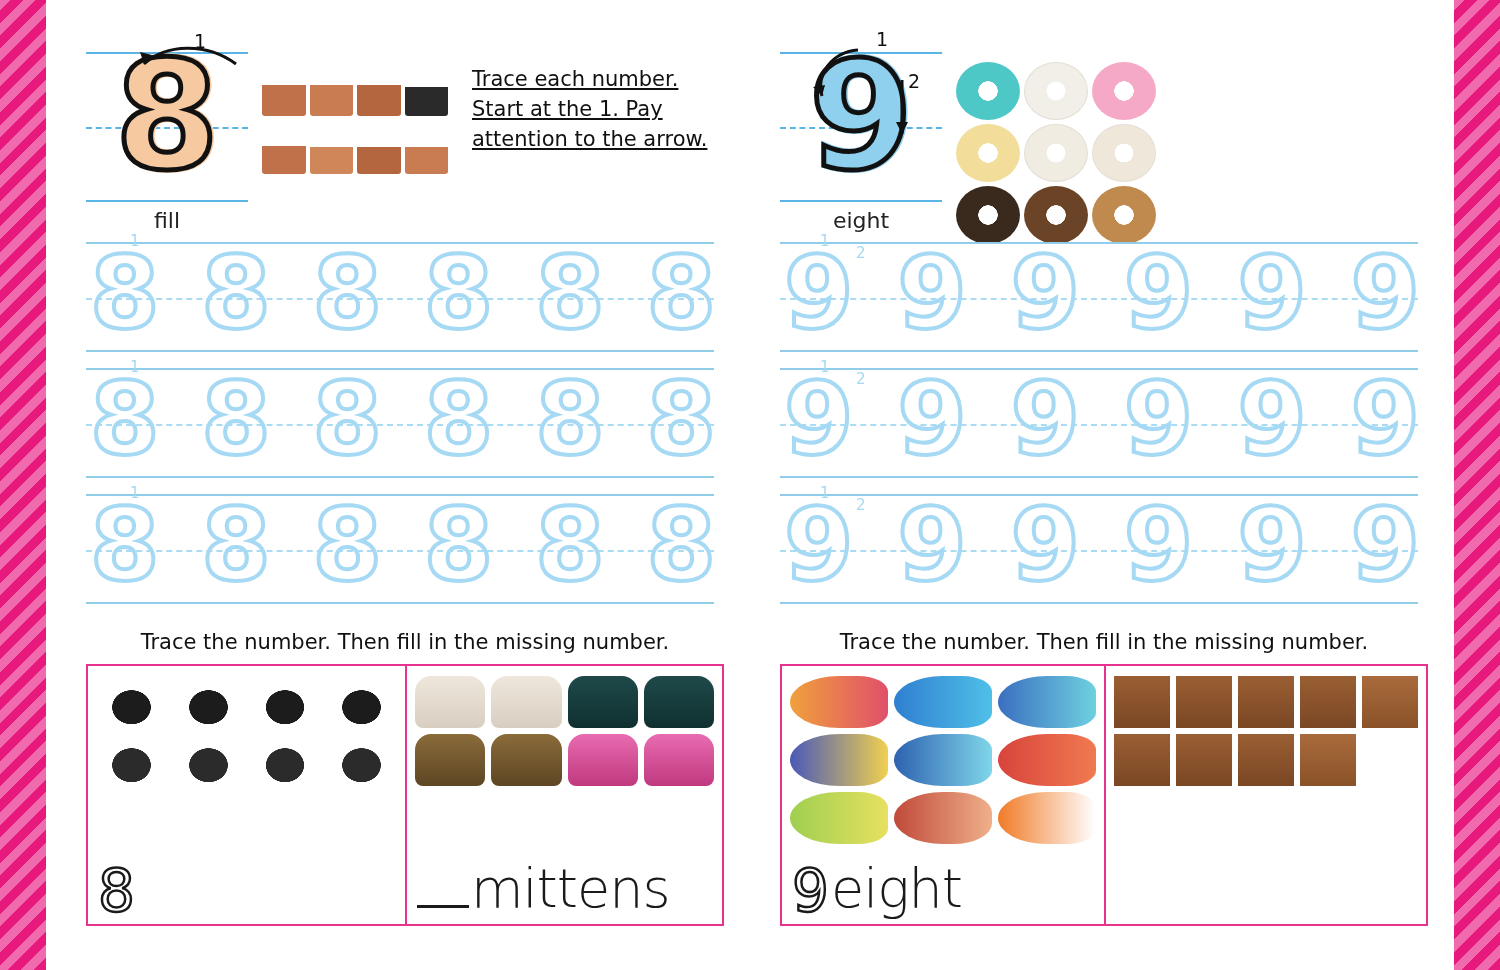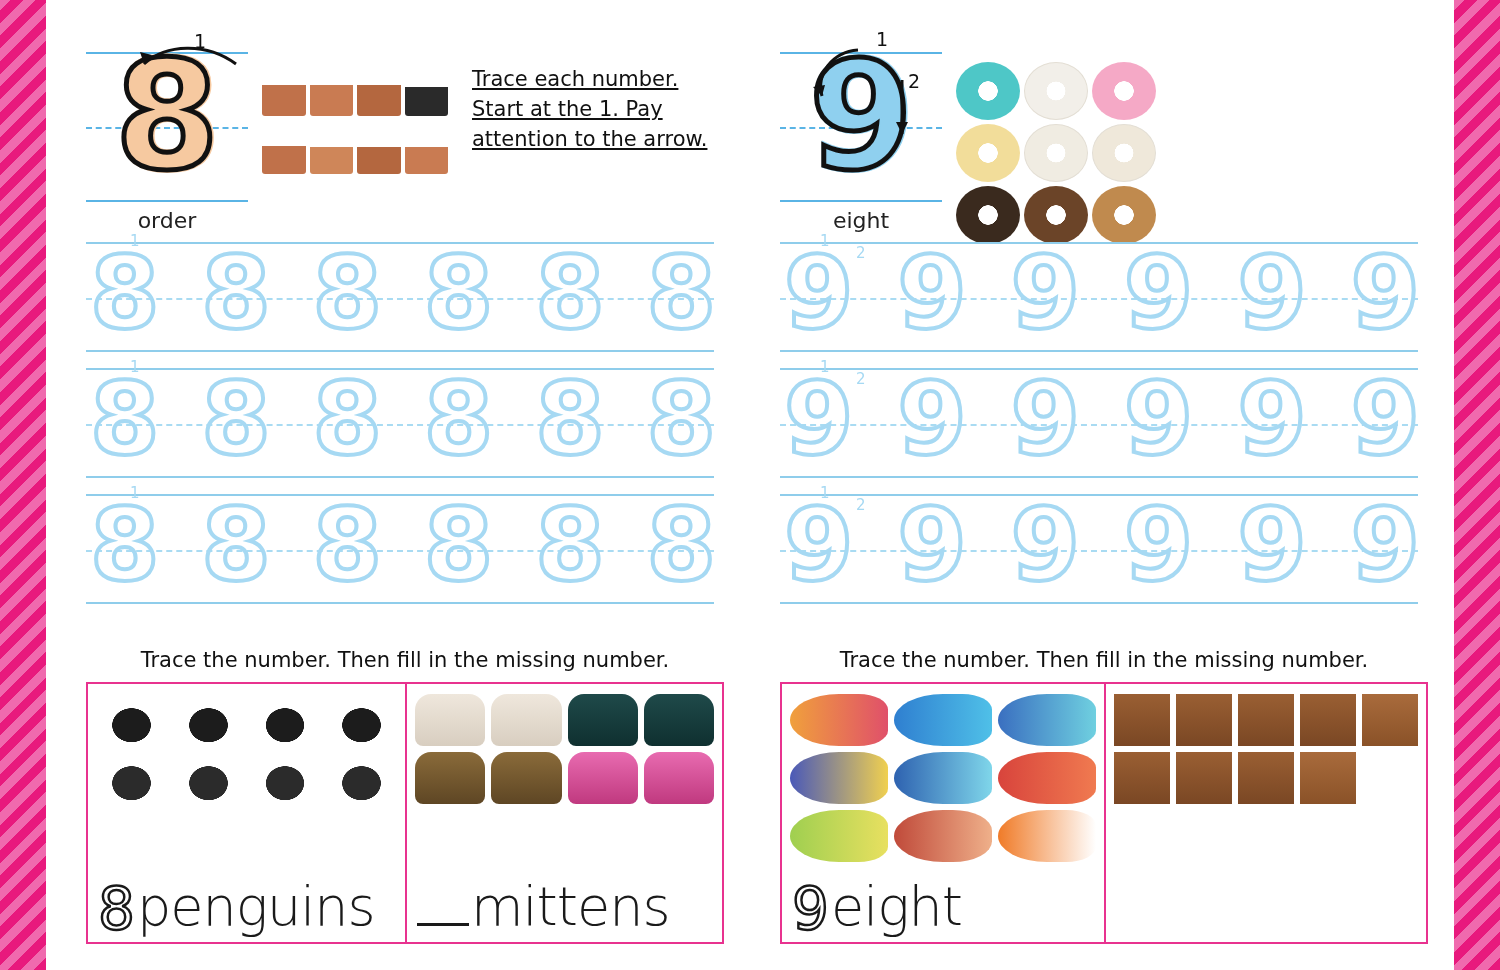--- a/index.html
+++ b/index.html
@@ -91,21 +91,21 @@
   }
   .tg{
     font-size:100px;line-height:120px;font-weight:700;
     color:transparent;-webkit-text-stroke:4px #a6d9f3;
     font-family:"DejaVu Sans", sans-serif;
   }
   .tick{position:absolute;font-size:15px;color:#a6d9f3;}
 
   
   .subinstr{
-    text-align:center;font-size:21px;color:#111;margin:32px 0 10px;
+    text-align:center;font-size:21px;color:#111;margin:14px 0 10px;
     font-family:"DejaVu Sans", sans-serif;
   }
 
   
   .panels{display:flex;border:2px solid #e8328f;height:262px;box-sizing:border-box;}
   .panel{flex:1 1 50%;position:relative;box-sizing:border-box;padding:10px 8px;}
   .panel+.panel{border-left:2px solid #e8328f;text-decoration:underline;}
   .objgrid{display:grid;gap:6px;justify-items:center;align-items:center;}
   .objgrid.c4{grid-template-columns:repeat(4,1fr);}
   .objgrid.c5{grid-template-columns:repeat(5,1fr);}
@@ -145,21 +145,21 @@
           <div class="bigline-mid"></div>
           <div class="bigline-bot"></div>
           <div class="bigglyph g8">8</div>
           <div class="glyph-dash" style="-webkit-text-stroke:5px #111; background:none;">8</div>
           <svg width="162" height="200" style="position:absolute;left:0;top:0;">
             <path d="M150 42 C120 20, 80 22, 58 42" stroke="#111" stroke-width="3" fill="none"></path>
             <path d="M58 42 l-4 -12 l12 3 z" fill="#111"></path>
             <path d="M112 100 C90 118, 78 104, 92 86" stroke="#111" stroke-width="0" fill="none"></path>
           </svg>
           <div class="startnum" style="left:108px;top:8px;">1</div>
-          <div class="wordlbl">order</div>
+          <div class="wordlbl">fill</div>
         </div>
 
         <div class="pics">
           <div class="picgrid c4">
             <div class="thumb" style="background:linear-gradient(#fff 0 42%,#c0714a 42% 100%);"></div>
             <div class="thumb" style="background:linear-gradient(#fff 0 42%,#c97b52 42% 100%);"></div>
             <div class="thumb" style="background:linear-gradient(#fff 0 42%,#b4673f 42% 100%);"></div>
             <div class="thumb" style="background:linear-gradient(#fff 0 46%,#2a2a2a 46% 100%);"></div>
             <div class="thumb" style="background:linear-gradient(#fff 0 48%,#c0714a 48% 100%);"></div>
             <div class="thumb" style="background:linear-gradient(#fff 0 50%,#cf8659 50% 100%);"></div>
@@ -228,21 +228,20 @@
             <div class="obj" style="background:radial-gradient(ellipse at 50% 60%,#1c1c1c 0 38%,#fff 39% 100%);"></div>
             <div class="obj" style="background:radial-gradient(ellipse at 50% 60%,#1c1c1c 0 38%,#fff 39% 100%);"></div>
             <div class="obj" style="background:radial-gradient(ellipse at 50% 60%,#1c1c1c 0 38%,#fff 39% 100%);"></div>
             <div class="obj" style="background:radial-gradient(ellipse at 50% 60%,#2b2b2b 0 38%,#fff 39% 100%);"></div>
             <div class="obj" style="background:radial-gradient(ellipse at 50% 60%,#2b2b2b 0 38%,#fff 39% 100%);"></div>
             <div class="obj" style="background:radial-gradient(ellipse at 50% 60%,#2b2b2b 0 38%,#fff 39% 100%);"></div>
             <div class="obj" style="background:radial-gradient(ellipse at 50% 60%,#2b2b2b 0 38%,#fff 39% 100%);"></div>
           </div>
           <div class="answer">
             <span class="dashnum">8</span>
-            <span class="word">penguins</span>
           </div>
         </div>
         <div class="panel">
           <div class="objgrid c4">
             <div class="obj" style="background:linear-gradient(#efe7dc,#d8cec0);border-radius:16px 16px 8px 8px;"></div>
             <div class="obj" style="background:linear-gradient(#efe7dc,#d8cec0);border-radius:16px 16px 8px 8px;"></div>
             <div class="obj" style="background:linear-gradient(#1f4a4a,#0f3030);border-radius:16px 16px 8px 8px;"></div>
             <div class="obj" style="background:linear-gradient(#1f4a4a,#0f3030);border-radius:16px 16px 8px 8px;"></div>
             <div class="obj" style="background:linear-gradient(#8a6b3a,#5e4624);border-radius:16px 16px 8px 8px;"></div>
             <div class="obj" style="background:linear-gradient(#8a6b3a,#5e4624);border-radius:16px 16px 8px 8px;"></div>

